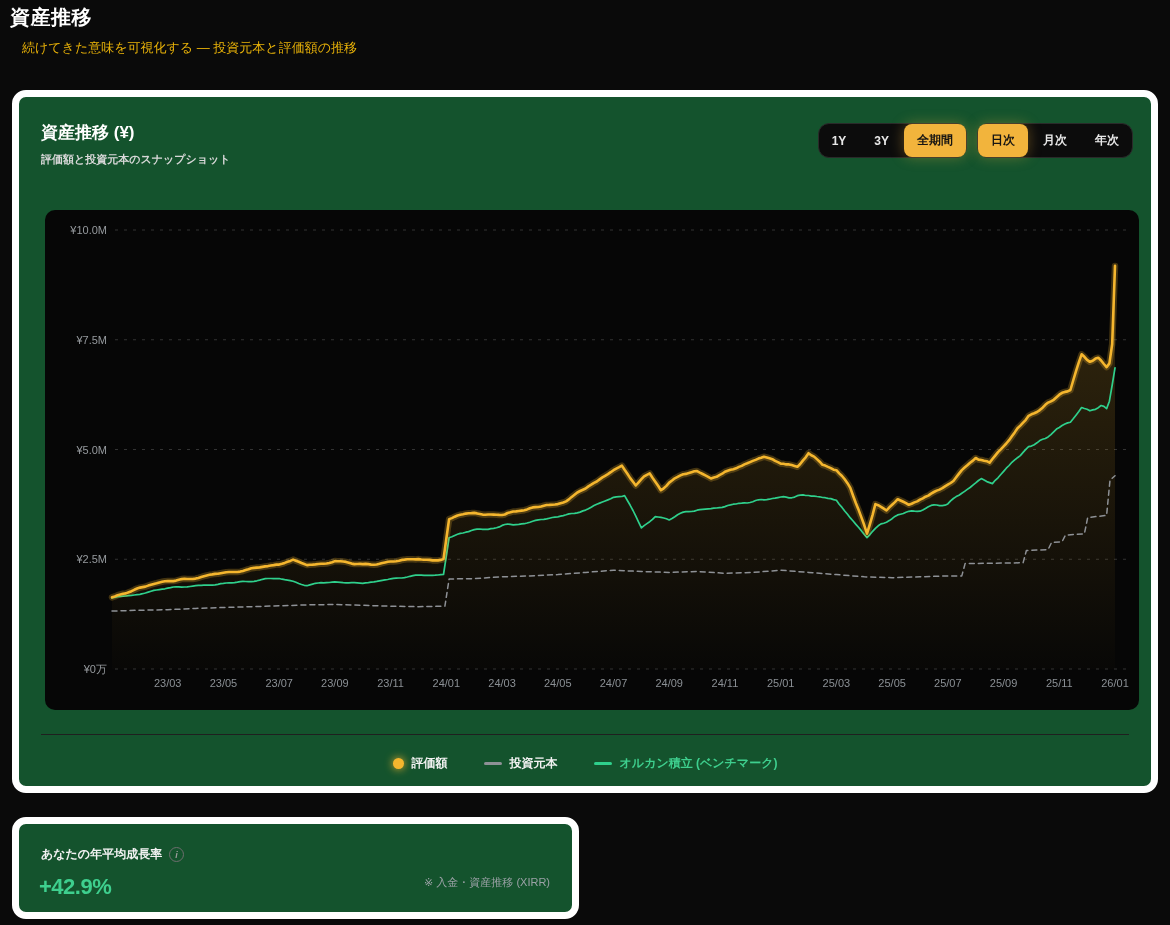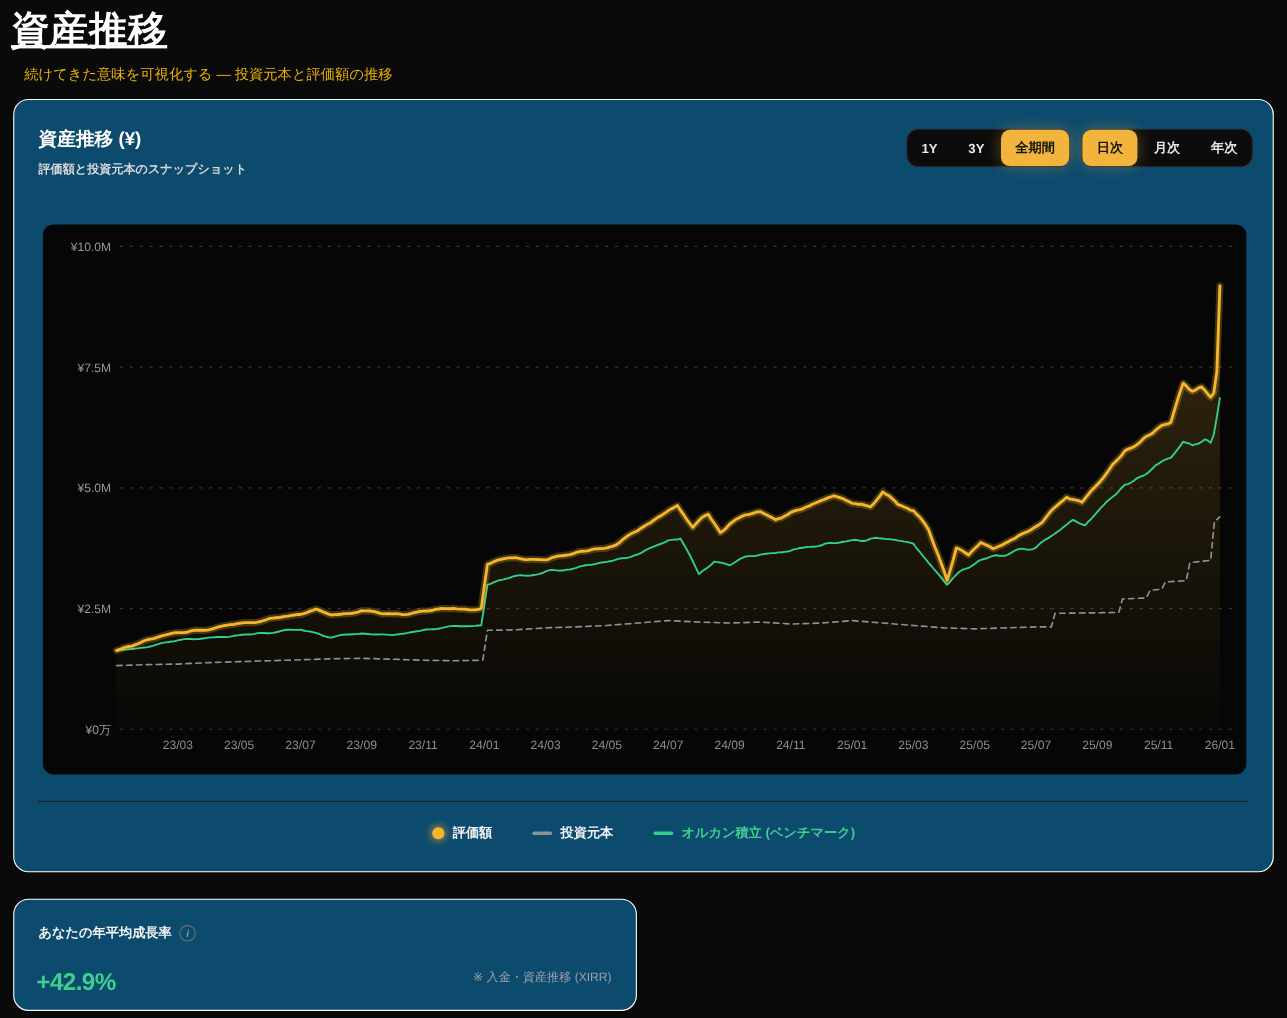--- a/index.html
+++ b/index.html
@@ -1,23 +1,23 @@
 <!DOCTYPE html>
 <html><head>
 <meta charset="utf-8">
 <style>
   html,body{margin:0;padding:0;width:1170px;height:925px;background:#0a0a0a;overflow:hidden;
     font-family:"Liberation Sans","DejaVu Sans",sans-serif;color:#fff;}
   .page{position:relative;width:1170px;height:925px;}
   
   .page-header{position:absolute;left:10px;top:4px;}
-  .page-header h1{margin:0;font-size:35px;font-weight:700;letter-spacing:.5px;text-decoration:underline;}
+  .page-header h1{margin:0;font-size:20px;font-weight:700;letter-spacing:.5px;}
   .page-header p{margin:8px 0 0 12px;font-size:13px;color:#eab308;}
   
-  .card{position:absolute;background:#0c4a6e;border:1px solid #ffffff;border-radius:14px;box-sizing:border-box;}
+  .card{position:absolute;background:#14532d;border:7px solid #ffffff;border-radius:14px;box-sizing:border-box;}
   .main-card{left:12px;top:90px;width:1146px;height:703px;}
   
   .card-head{position:absolute;left:22px;right:18px;top:24px;display:flex;justify-content:space-between;align-items:flex-start;}
   .card-head h2{margin:0;font-size:17px;font-weight:700;}
   .card-head .sub{margin:8px 0 0 0;font-size:11px;font-weight:600;color:#d8d8d8;text-align:right;}
   .btn-groups{display:flex;gap:10px;margin-top:2px;}
   .btn-group{display:inline-flex;gap:2px;background:#0c0c0c;border:1px solid #2a2a2a;border-radius:11px;padding:0;}
   .btn{border:none;background:transparent;color:#e8e8e8;font-weight:700;font-size:12px;
     padding:8px 13px;border-radius:8px;cursor:pointer;font-family:inherit;}
   .btn.active{background:#F2B43C;color:#161513;box-shadow:0 0 14px rgba(242,180,60,.35);}

